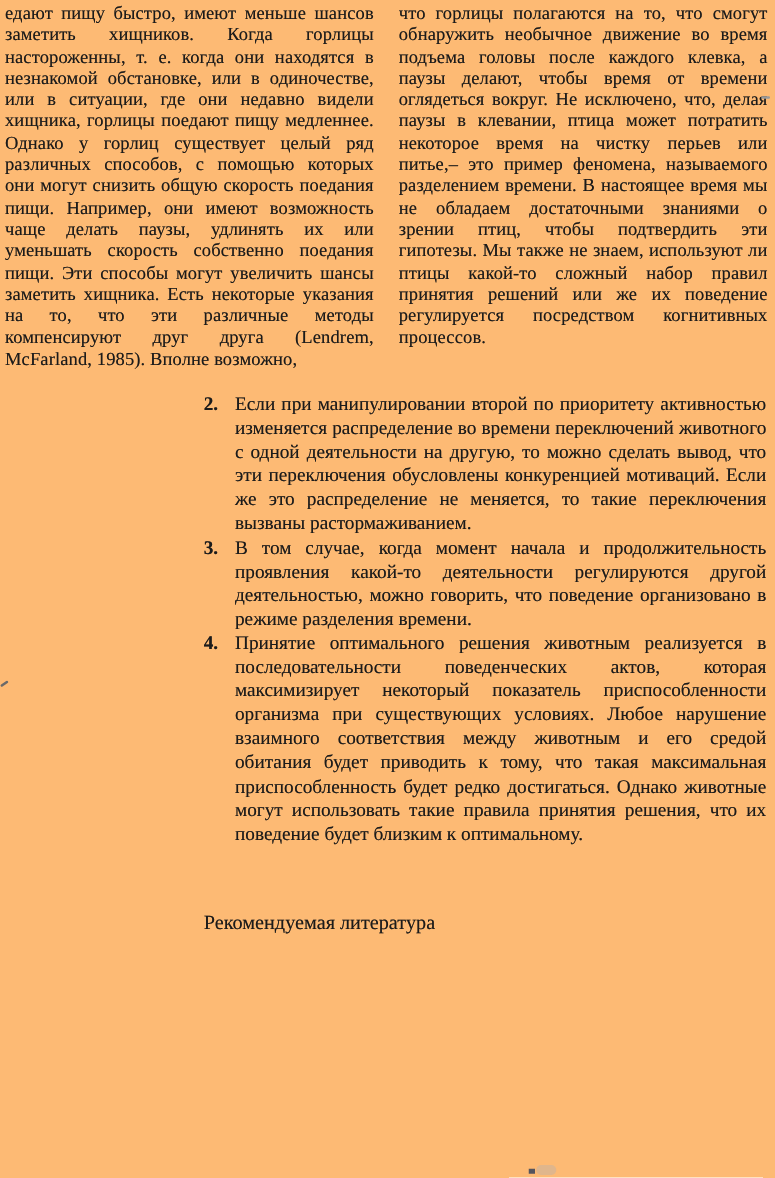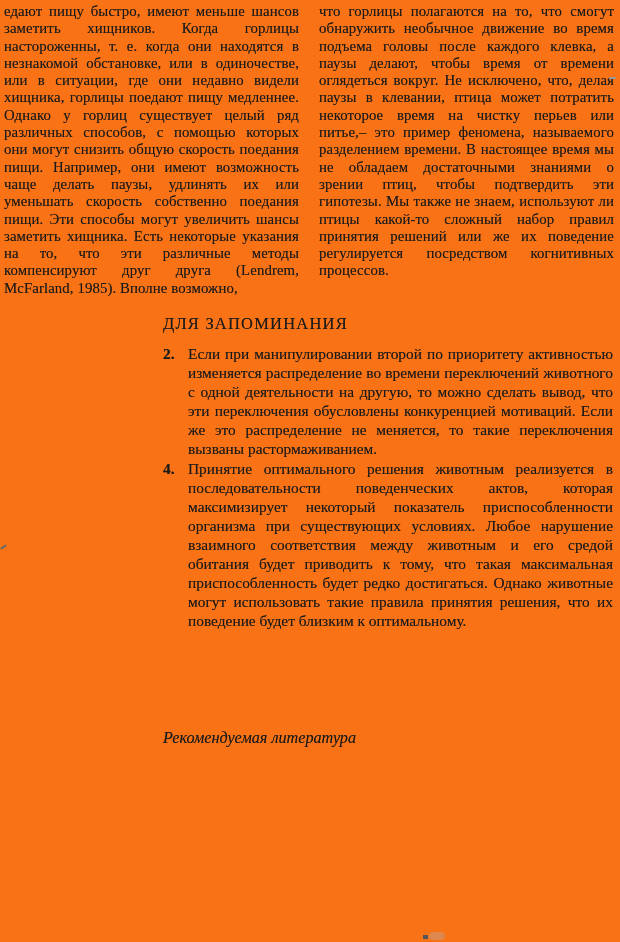--- a/index.html
+++ b/index.html
@@ -1,20 +1,20 @@
 <!DOCTYPE html>
 <html><head>
 <meta charset="utf-8">
 <style>
   html, body { margin: 0; padding: 0; background: #ffffff; }
   .page {
     position: relative;
     width: 620px;
     height: 942px;
-    background: #f97316;
+    background: #fdba74;
     font-family: "Liberation Serif", "DejaVu Serif", serif;
     color: #1b1b1b;
     overflow: hidden;
     text-shadow: 0 0 0.4px rgba(20,20,20,0.55);
   }
   
   .two-col {
     position: absolute;
     top: 3px; left: 4px;
     width: 610px;
@@ -59,21 +59,20 @@
   
   .lit {
     position: absolute;
     top: 728px; left: 163px;
     width: 450px;
   }
   .lit-title {
     margin: 0 0 14px 0;
     font-size: 16.2px;
     font-weight: normal;
-    font-style: italic;
     line-height: 20px;
   }
   .ref {
     margin: 0;
     padding-left: 24px;
     text-indent: -24px;
     font-size: 15px;
     line-height: 17.6px;
     text-align: justify;
   }
@@ -114,27 +113,29 @@
 <body>
 
 <div class="page">
 
   <div class="two-col">
     <p class="col">едают пищу быстро, имеют меньше шансов заметить хищников. Когда горлицы настороженны, т. е. когда они находятся в незнакомой обстановке, или в одиночестве, или в ситуации, где они недавно видели хищника, горлицы поедают пищу медленнее. Однако у горлиц существует целый ряд различных способов, с помощью которых они могут снизить общую скорость поедания пищи. Например, они имеют возможность чаще делать паузы, удлинять их или уменьшать скорость собственно поедания пищи. Эти способы могут увеличить шансы заметить хищника. Есть некоторые указания на то, что эти различные методы компенсируют друг друга (Lendrem, McFarland, 1985). Вполне возможно,</p>
     <p class="col">что горлицы полагаются на то, что смогут обнаружить необычное движение во время подъема головы после каждого клевка, а паузы делают, чтобы время от времени оглядеться вокруг. Не исключено, что, делая паузы в клевании, птица может потратить некоторое время на чистку перьев или питье,– это пример феномена, называемого разделением времени. В настоящее время мы не обладаем достаточными знаниями о зрении птиц, чтобы подтвердить эти гипотезы. Мы также не знаем, используют ли птицы какой-то сложный набор правил принятия решений или же их поведение регулируется посредством когнитивных процессов.</p>
   </div>
 
   <div class="memo">
-    <h2 class="memo-title">ДЛЯ ЗАПОМИНАНИЯ</h2>
 
 
     <div class="memo-item">
       <span class="num">2.</span><span>Если при манипулировании второй по приоритету активностью изменяется распределение во времени переключений животного с одной деятельности на другую, то можно сделать вывод, что эти переключения обусловлены конкуренцией мотиваций. Если же это распределение не меняется, то такие переключения вызваны растормаживанием.</span>
     </div>
 
+    <div class="memo-item">
+      <span class="num">3.</span><span>В том случае, когда момент начала и продолжительность проявления какой-то деятельности регулируются другой деятельностью, можно говорить, что поведение организовано в режиме разделения времени.</span>
+    </div>
 
     <div class="memo-item">
       <span class="num">4.</span><span>Принятие оптимального решения животным реализуется в последовательности поведенческих актов, которая максимизирует некоторый показатель приспособленности организма при существующих условиях. Любое нарушение взаимного соответствия между животным и его средой обитания будет приводить к тому, что такая максимальная приспособленность будет редко достигаться. Однако животные могут использовать такие правила принятия решения, что их поведение будет близким к оптимальному.</span>
     </div>
   </div>
 
   <div class="lit">
     <h3 class="lit-title">Рекомендуемая литература</h3>
 
 

